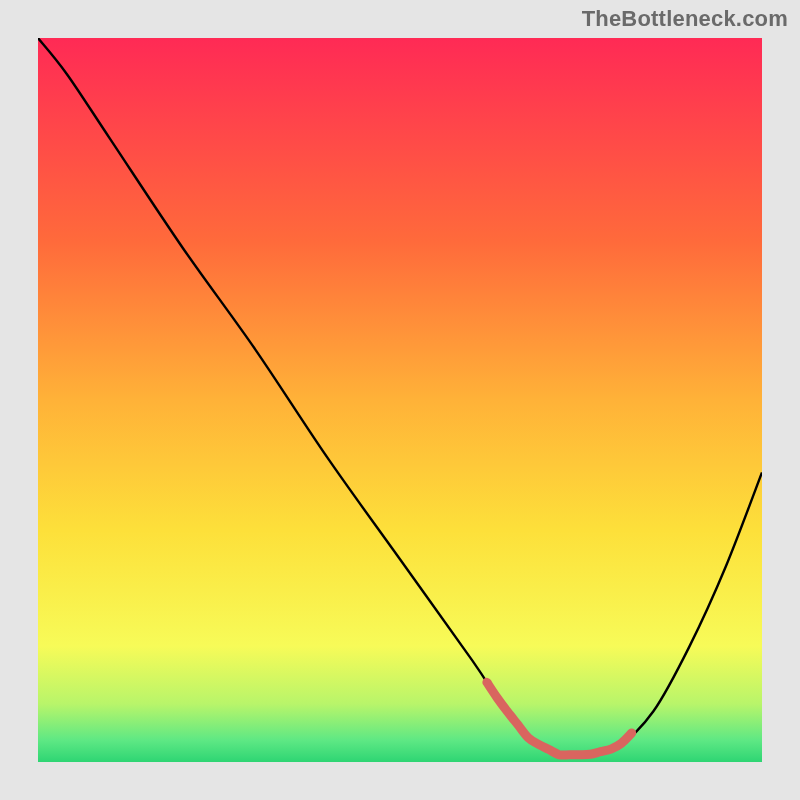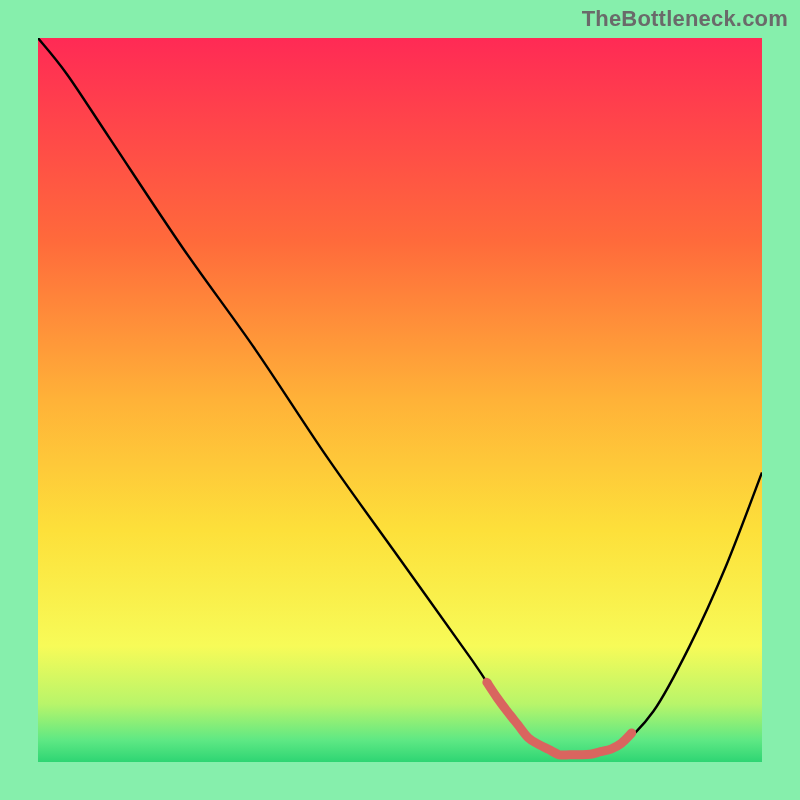--- a/index.html
+++ b/index.html
@@ -7,21 +7,21 @@
     padding: 0;
     width: 800px;
     height: 800px;
     background: #000;
     overflow: hidden;
   }
   .outer {
     position: relative;
     width: 800px;
     height: 800px;
-    background: #86efac;
+    background: #e5e5e5;
   }
   .plot-area {
     position: absolute;
     left: 38px;
     top: 38px;
     width: 724px;
     height: 724px;
     overflow: hidden;
   }
   .gradient {

